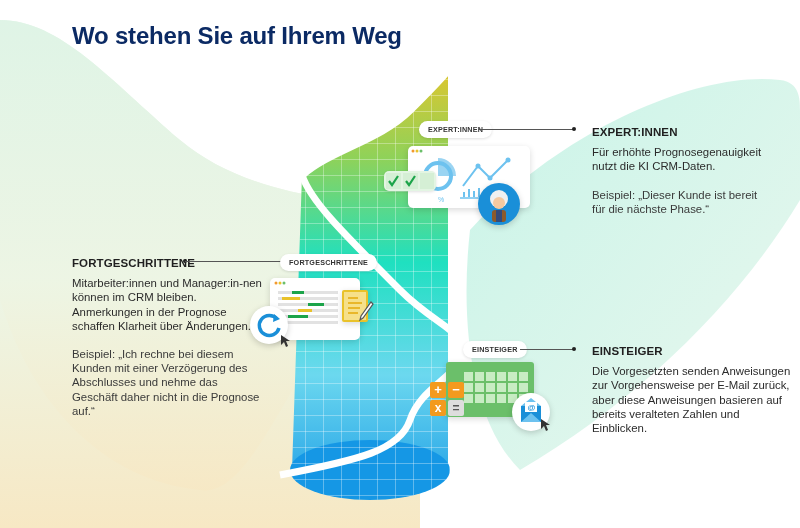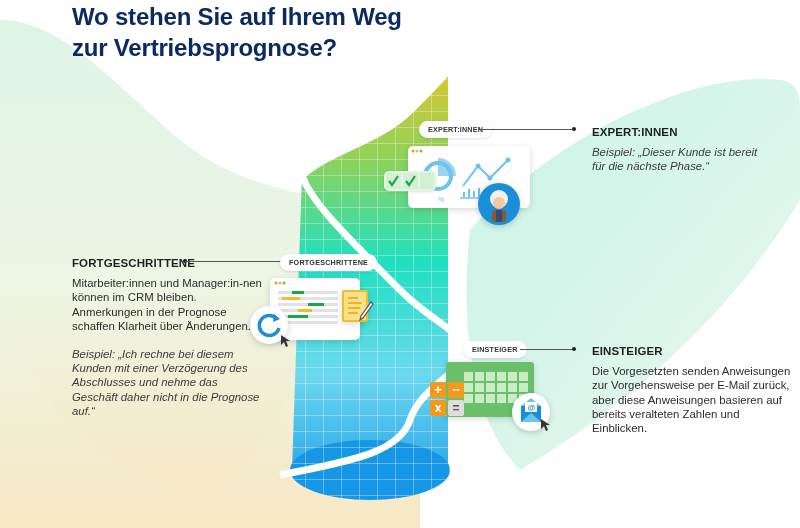--- a/index.html
+++ b/index.html
@@ -1,23 +1,23 @@
 <!DOCTYPE html>
 <html><head>
 <meta charset="utf-8">
 <style>
 *{margin:0;padding:0;box-sizing:border-box}
 html,body{width:800px;height:528px;overflow:hidden;background:#fff}
 body{position:relative;font-family:"Liberation Sans","DejaVu Sans",sans-serif;color:#1f1f1f}
 .bg{position:absolute;left:0;top:0;width:800px;height:528px}
-.title{position:absolute;left:72px;top:1px;width:420px;font-size:24px;line-height:31px;font-weight:700;color:#0b2a64;letter-spacing:-0.2px}
+.title{position:absolute;left:72px;top:20px;width:420px;font-size:24px;line-height:31px;font-weight:700;color:#0b2a64;letter-spacing:-0.2px}
 .block{position:absolute;font-size:11.4px;line-height:14.2px;color:#2b2b2b}
 .block h3{font-size:11.5px;font-weight:700;letter-spacing:0.1px;margin-bottom:6px;color:#1f1f1f}
 .block p{margin-bottom:14px}
-.block p.ex{font-style:italic;color:#3a3a3a}
+.block p.ex{color:#3a3a3a}
 .pill{position:absolute;background:#fff;border-radius:10px;font-size:7.2px;font-weight:700;color:#333;padding:4px 9px;box-shadow:0 1px 3px rgba(0,0,0,.12);letter-spacing:.2px}
 .line{position:absolute;height:1px;background:#555}
 .dot{position:absolute;width:4px;height:4px;border-radius:50%;background:#222}
 .card{position:absolute;background:#fff;border-radius:5px;box-shadow:0 2px 6px rgba(0,0,0,.15)}
 .circ{position:absolute;border-radius:50%;background:#fff;box-shadow:0 2px 6px rgba(0,0,0,.18)}
 </style>
 </head>
 <body>
 
 <svg class="bg" viewBox="0 0 800 528">
@@ -57,28 +57,28 @@
   </g>
   <ellipse cx="370" cy="470" rx="80" ry="30" fill="#1597e5"></ellipse>
   <ellipse cx="370" cy="470" rx="80" ry="30" fill="url(#grid)"></ellipse>
 
   <path d="M302 175 C330 150 380 140 410 110 C430 90 440 80 448 70" stroke="#fff" stroke-width="8" fill="none"></path>
   <path d="M302 175 C310 200 340 230 400 290 C440 330 470 330 460 360 C450 380 420 390 410 420 C400 450 360 460 280 475" stroke="#fff" stroke-width="7" fill="none"></path>
 </svg>
 
 <div class="title">
   <div>Wo stehen Sie auf Ihrem Weg</div>
-  <div>zur Vertriebsprognose?</div>
 </div>
 
 <div class="pill" style="left:419px;top:121px">EXPERT:INNEN</div>
 <div class="line" style="left:478px;top:129px;width:95px"></div>
 <div class="dot" style="left:572px;top:127px"></div>
 <div class="block" style="left:592px;top:125px;width:175px">
   <h3>EXPERT:INNEN</h3>
+  <p>Für erhöhte Prognosegenauigkeit nutzt die KI CRM-Daten.</p>
   <p class="ex">Beispiel: „Dieser Kunde ist bereit für die nächste Phase.“</p>
 </div>
 
 <div class="card" style="left:408px;top:146px;width:122px;height:62px">
   <svg width="122" height="62">
     <circle cx="5" cy="5" r="1.5" fill="#f29a2e"></circle>
       <circle cx="9" cy="5" r="1.5" fill="#e9c22a"></circle>
       <circle cx="13" cy="5" r="1.5" fill="#6bbf6a"></circle>
     <path d="M30 30 L30 12 A18 18 0 0 1 48 30 Z" fill="#9ad4f2"></path>
     <circle cx="30" cy="30" r="13" fill="none" stroke="#6dc2ef" stroke-width="4"></circle>

